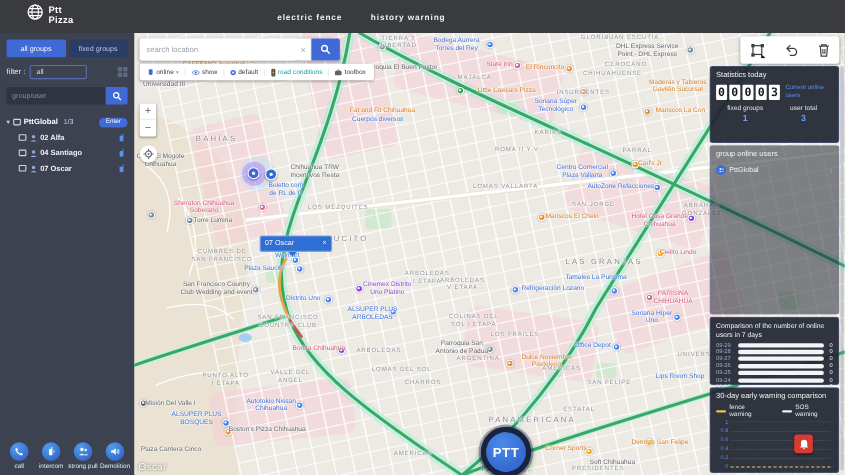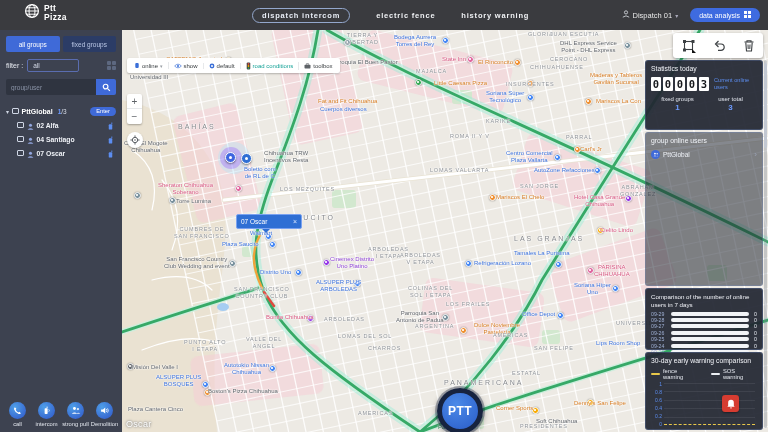--- a/index.html
+++ b/index.html
@@ -133,46 +133,22 @@
           <line x1="1.6" y1="8" x2="14.4" y2="8" stroke="#fff" stroke-width="1"></line>
           <line x1="2.6" y1="4.8" x2="13.4" y2="4.8" stroke="#fff" stroke-width="1"></line>
           <line x1="2.6" y1="11.2" x2="13.4" y2="11.2" stroke="#fff" stroke-width="1"></line>
         </svg>
     </span>
     <span class="logo-txt">
       <span>Ptt</span><br><span>Pizza</span>
     </span>
   </div>
   <div class="nav">
-    <span class="nav-item nav-pill">dispatch intercom</span>
     <span class="nav-item">electric fence</span>
     <span class="nav-item">history warning</span>
-  </div>
-  <div class="top-right">
-    <span class="dispatch">
-      <span>
-        <svg width="8" height="8" viewBox="0 0 10 10">
-            <circle cx="5" cy="3" r="2" fill="none" stroke="#dfe3ea" stroke-width="1"></circle>
-            <path d="M1,9 Q5,5.5 9,9" fill="none" stroke="#dfe3ea" stroke-width="1"></path>
-          </svg>
-      </span>
-      <span>Dispatch 01</span>
-      <span class="caret">▾</span>
-    </span>
-    <span class="da-btn">
-      <span>data analysis</span>
-      <span>
-        <svg width="7" height="7" viewBox="0 0 8 8">
-            <rect x="0" y="0" width="3.4" height="3.4" fill="#fff"></rect>
-            <rect x="4.6" y="0" width="3.4" height="3.4" fill="#fff"></rect>
-            <rect x="0" y="4.6" width="3.4" height="3.4" fill="#fff"></rect>
-            <rect x="4.6" y="4.6" width="3.4" height="3.4" fill="#fff"></rect>
-          </svg>
-      </span>
-    </span>
   </div>
 </div>
 
 <div class="sidebar">
   <div class="tabs">
     <div class="tab tab-active">all groups</div>
     <div class="tab tab-inactive">fixed groups</div>
   </div>
   <div class="filter-row">
     <span class="filter-label">filter :</span>
@@ -584,20 +560,30 @@
   <div class="user-halo"></div>
   <div class="user-marker" style="left:103px;top:122px;"></div>
   <div class="user-marker" style="left:119px;top:123px;background:#2f6fd4;"></div>
 
   <div class="popup">
     <span class="popup-title">07 Oscar</span>
     <span class="popup-x">×</span>
   </div>
   <div class="popup-tip"></div>
 
+  <div class="map-search">
+    <input class="ms-input" placeholder="search location" style="">
+    <span class="ms-clear">×</span>
+    <span class="ms-btn">
+      <svg width="10" height="10" viewBox="0 0 10 10">
+          <circle cx="4" cy="4" r="2.6" fill="none" stroke="#fff" stroke-width="1.3"></circle>
+          <line x1="6.2" y1="6.2" x2="8.8" y2="8.8" stroke="#fff" stroke-width="1.3"></line>
+        </svg>
+    </span>
+  </div>
 
   <div class="map-toolbar">
     <span class="mt-item">
       <svg width="6" height="7" viewBox="0 0 7 8">
           <rect x="1.5" y="1" width="4" height="6" rx="1.2" fill="#3a6fd8"></rect>
         </svg>
       <span>online</span>
         <span style="font-size:5px;color:#9aa0a6;">▾</span>
     </span>
     <span class="mt-item">

